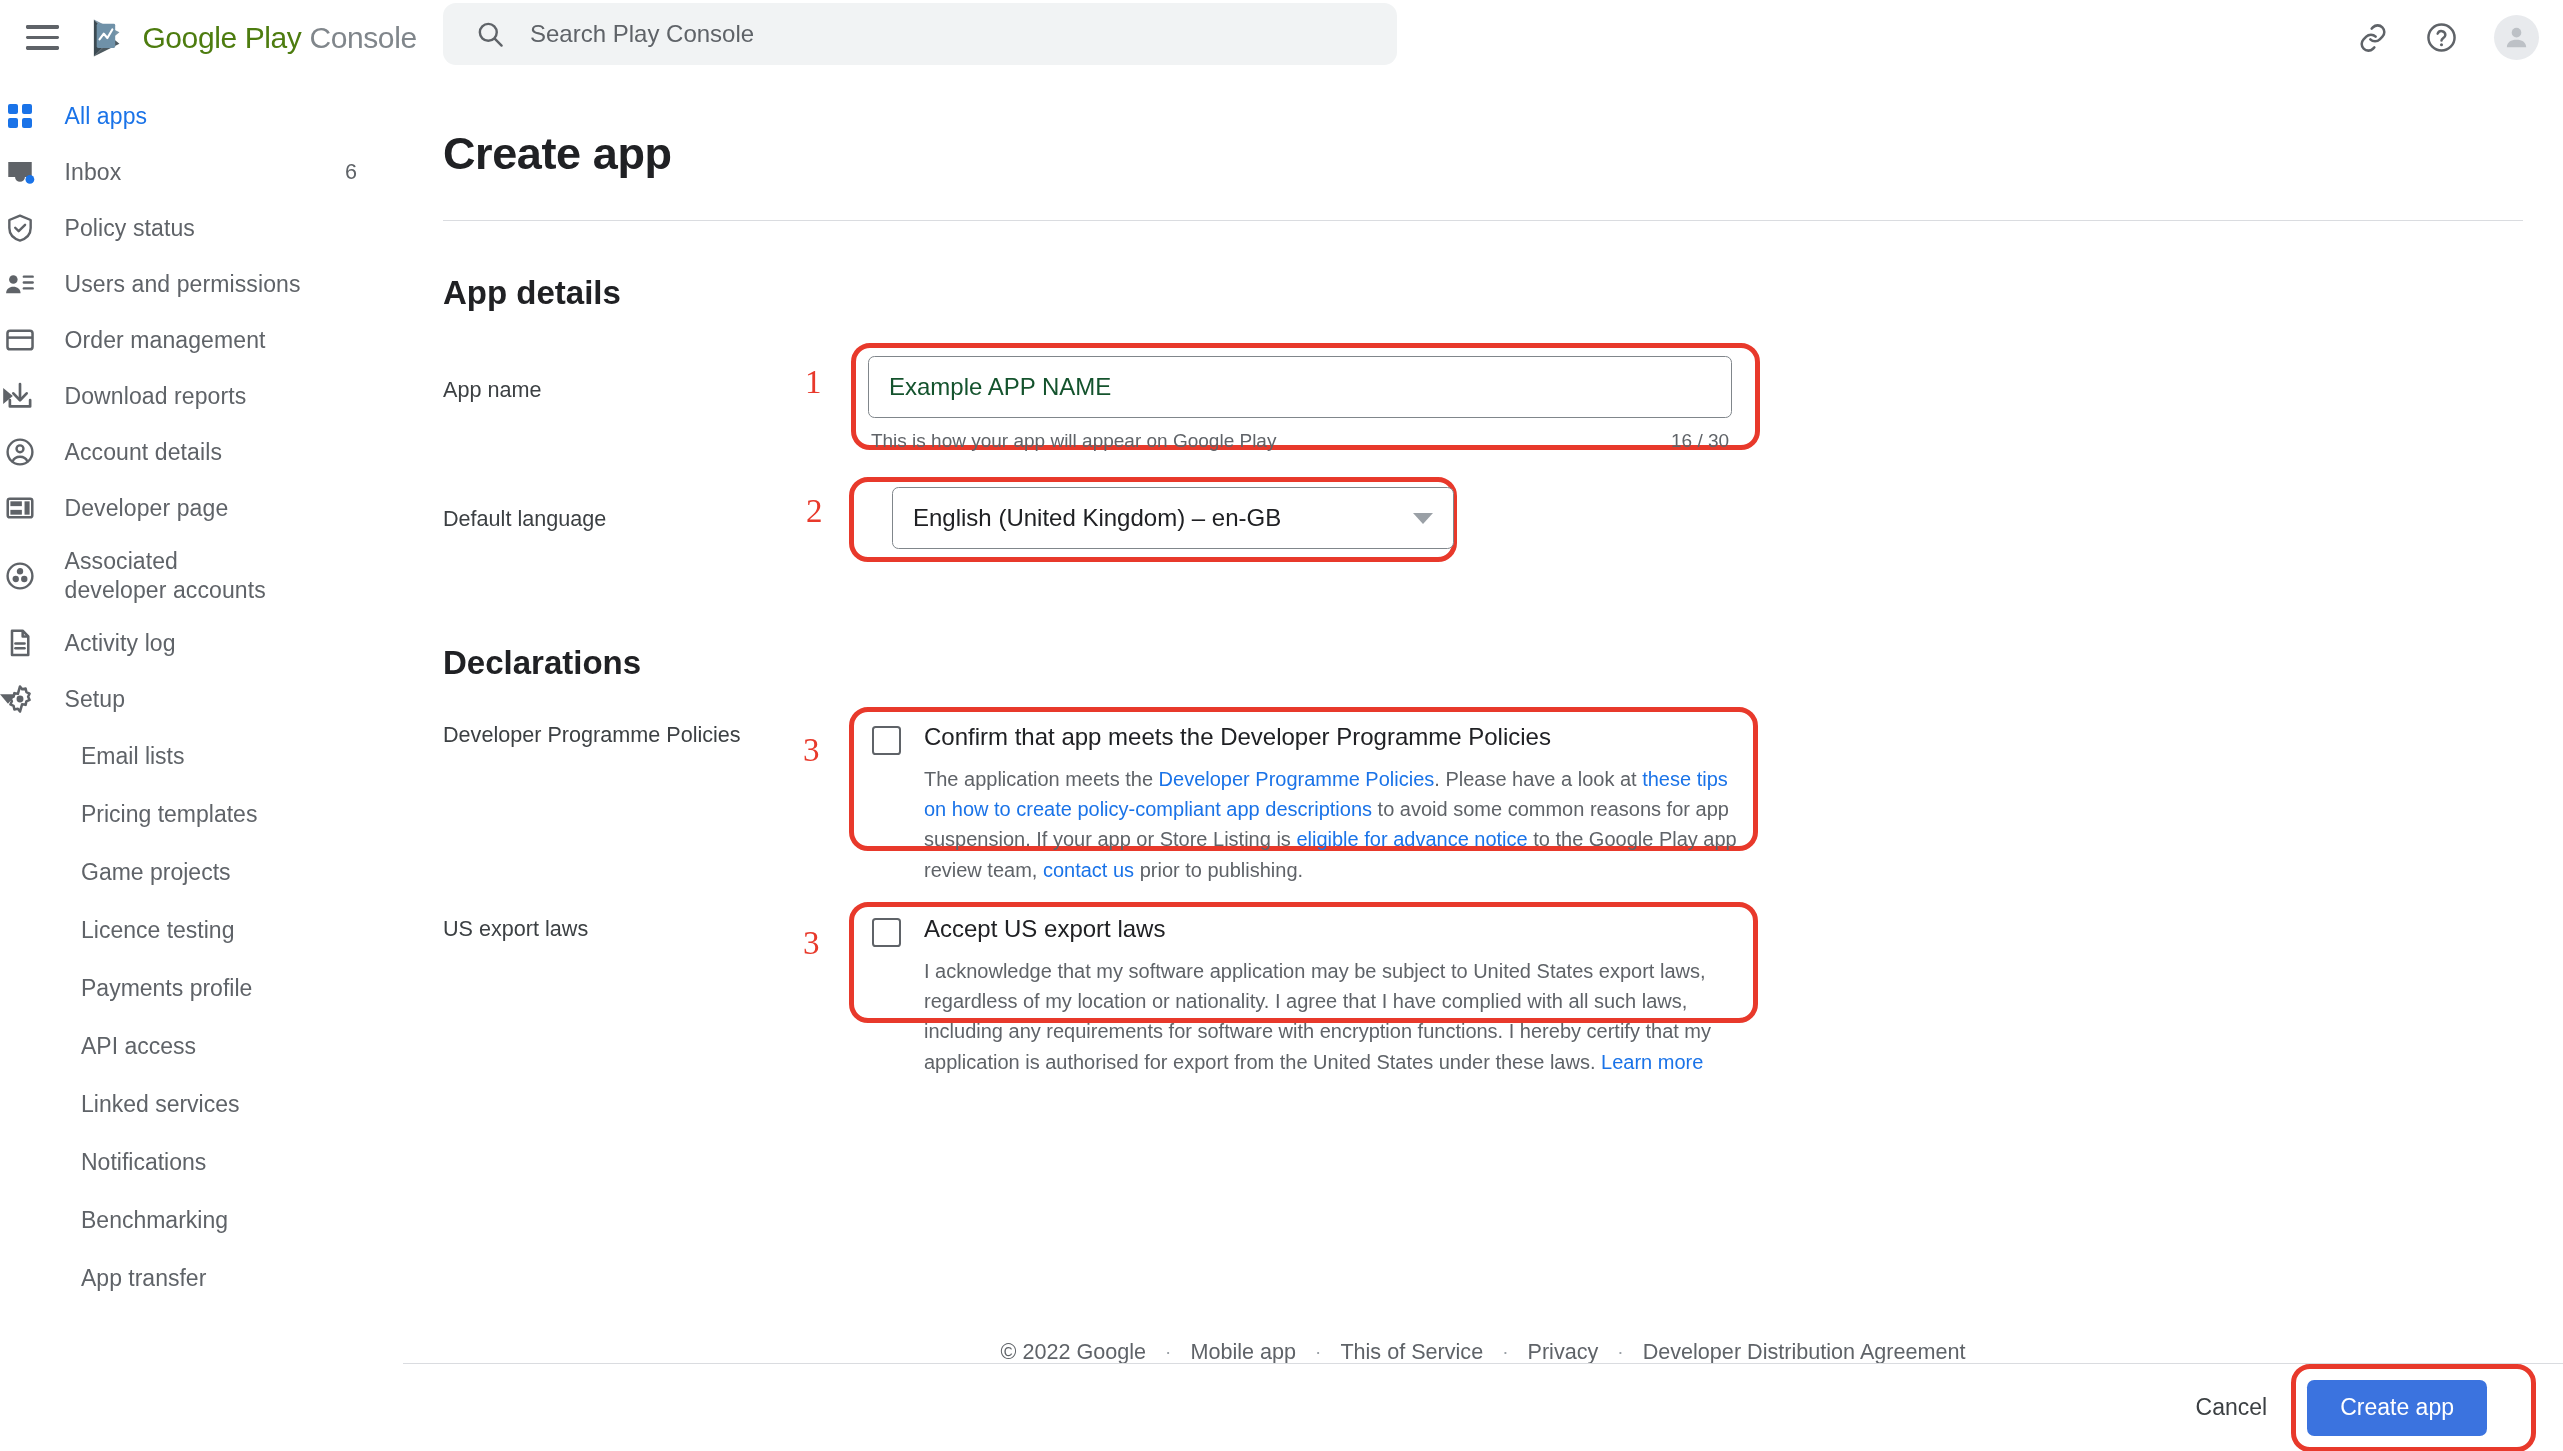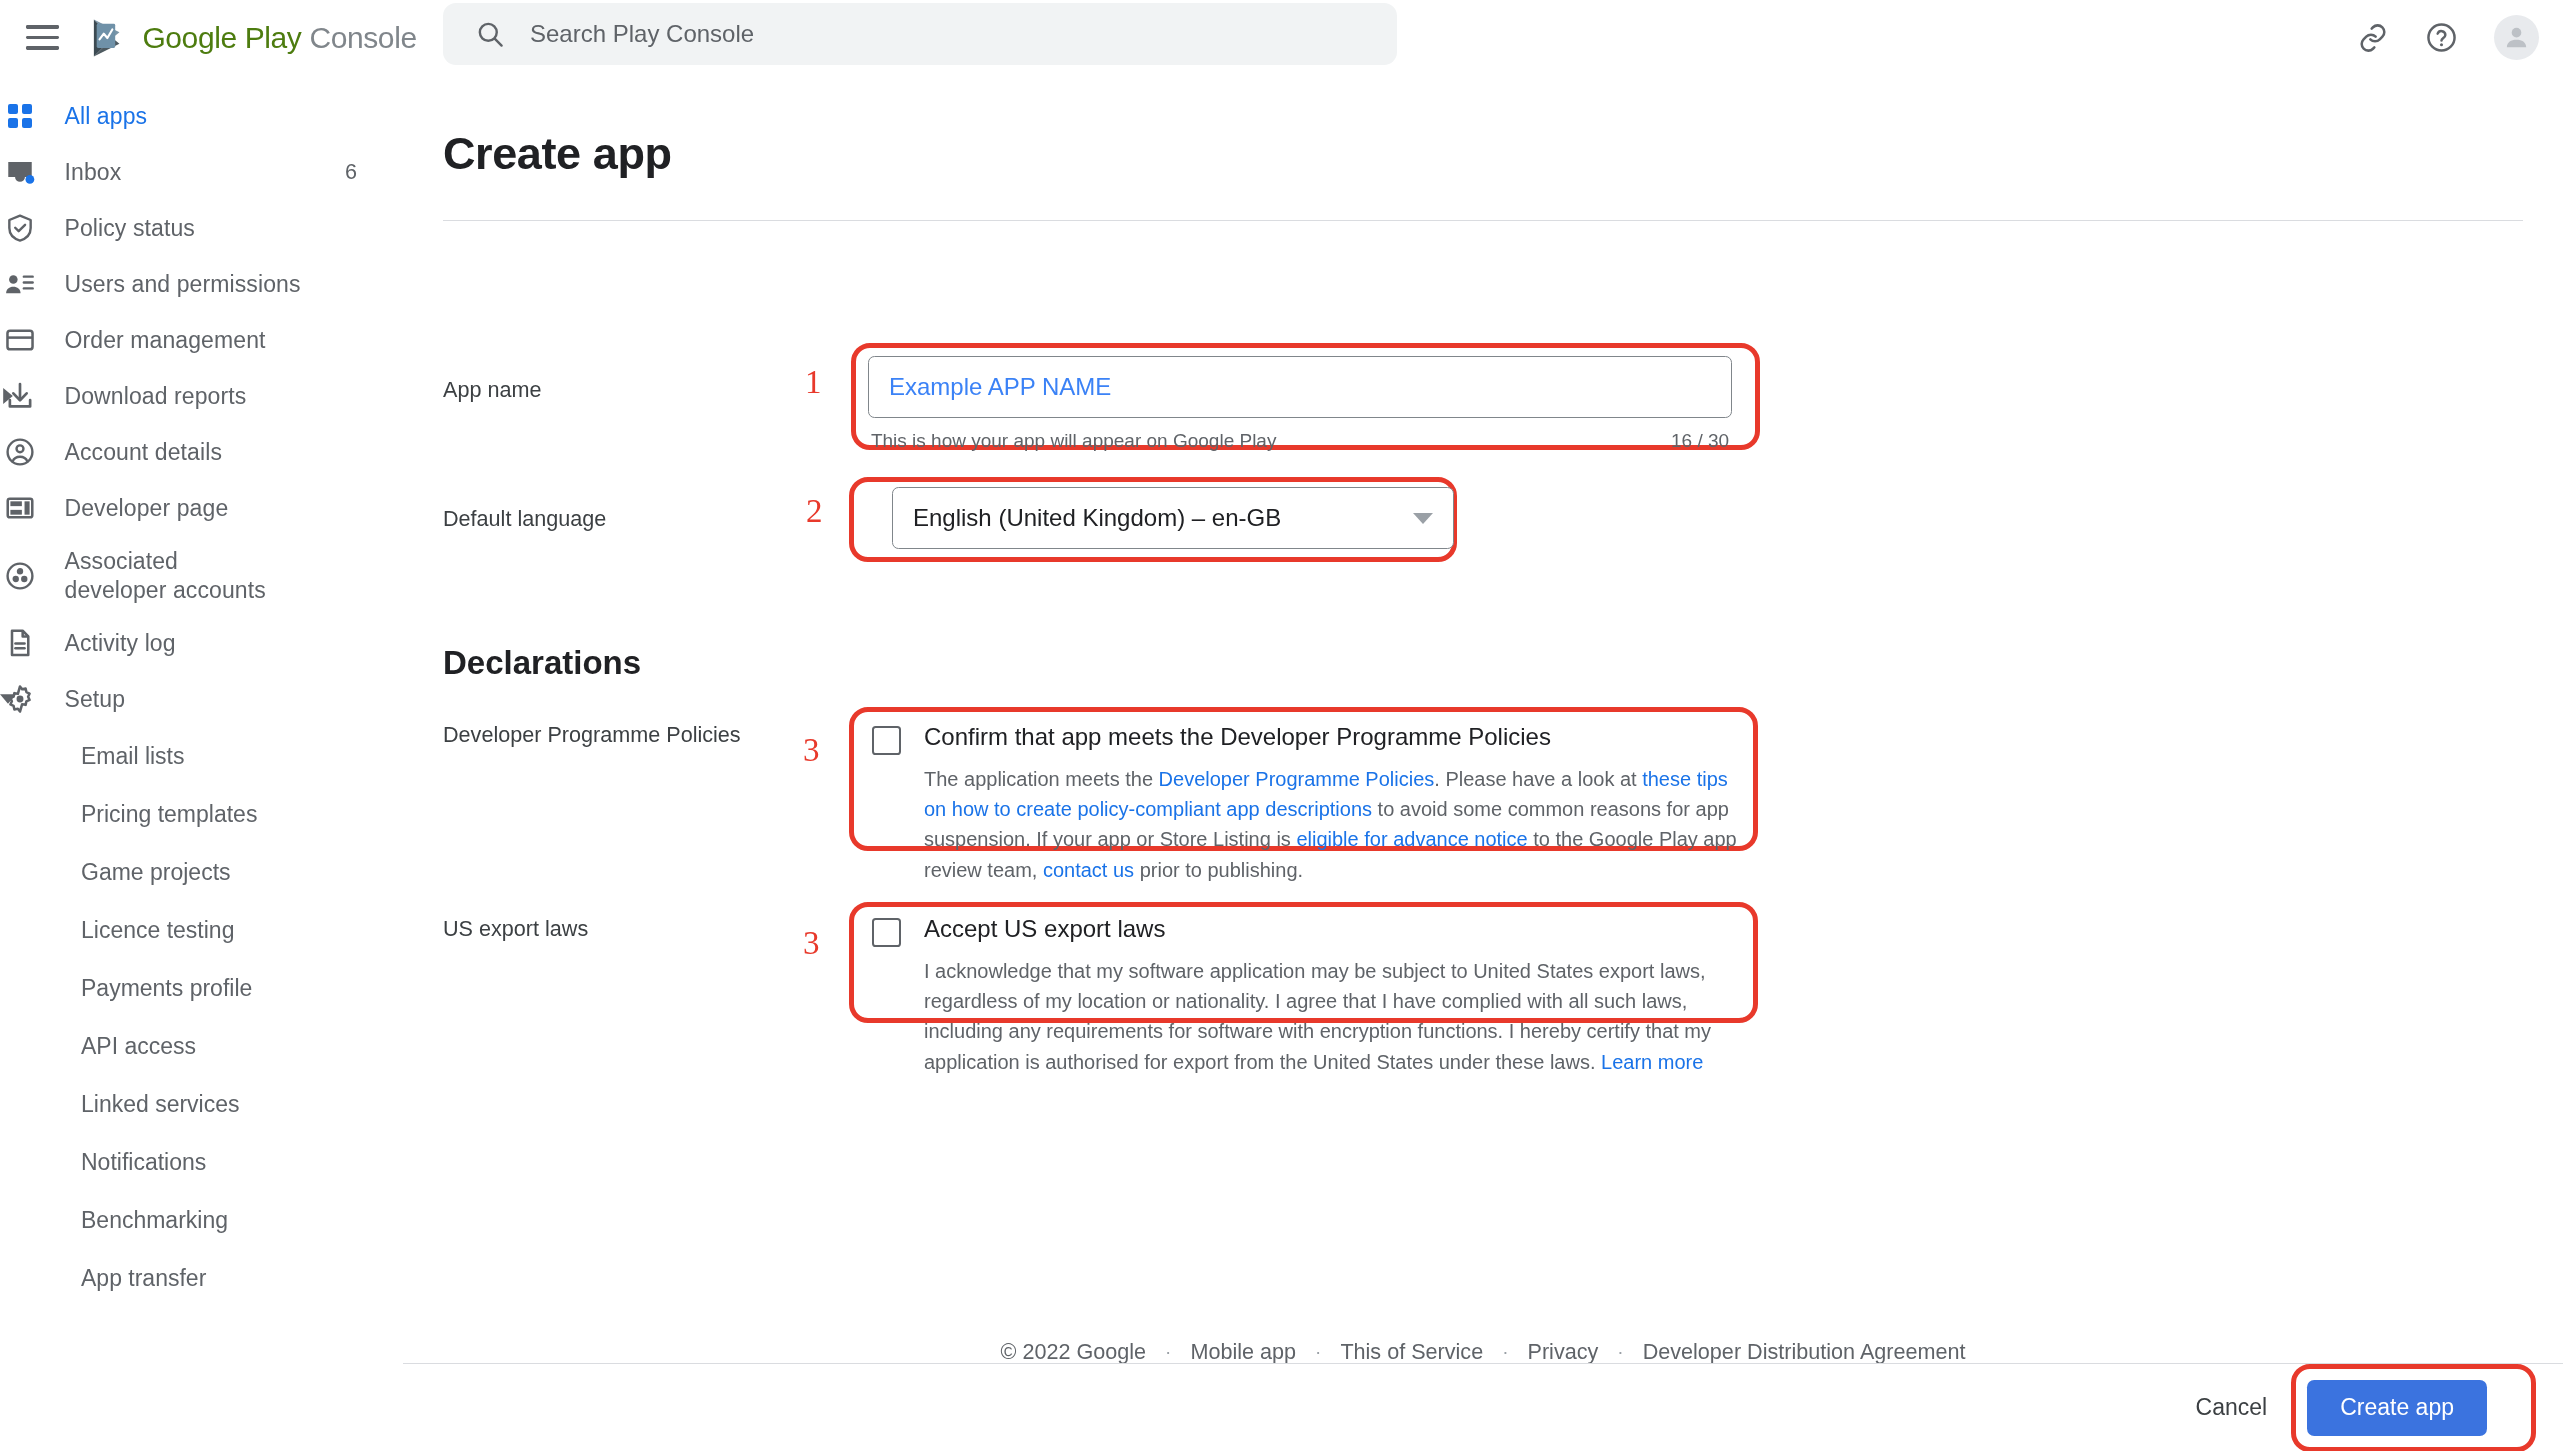--- a/index.html
+++ b/index.html
@@ -125,21 +125,21 @@
   
   .field-wrap { position: absolute; }
   .textfield {
     width: 864px; height: 62px;
     border: 1.4px solid #80868b; border-radius: 6.5px;
     display: flex; align-items: center;
     padding: 0 20px;
     background: #fff;
     cursor: text;
   }
-  .textfield .tf-value { font-size: 24px; color: #3b82f6; }
+  .textfield .tf-value { font-size: 24px; color: #14532d; }
   .field-help {
     display: flex; justify-content: space-between;
     width: 864px; margin-top: 11.5px;
     font-size: 19px; color: #5f6368;
     padding: 0 2.9px;
   }
 
   .selectfield {
     width: 562px; height: 62px;
     border: 1.4px solid #80868b; border-radius: 6.5px;
@@ -410,20 +410,21 @@
   <div class="nav-sub">Notifications</div>
   <div class="nav-sub">Benchmarking</div>
   <div class="nav-sub">App transfer</div>
 </div>
 
 <div class="main">
 
   <div class="page-title">Create app</div>
   <div class="divider"></div>
 
+  <div class="section-title">App details</div>
 
   <div class="row-label" style="position:absolute; top:302px;">App name</div>
 
   <div class="anno" style="left:448px; top:268px; width:909px; height:107px;"></div>
   <div class="anno-num" style="left:402px; top:289px;">1</div>
 
   <div class="field-wrap" style="left:465px; top:281px;">
     <div class="textfield">
       <span class="tf-value">Example APP NAME</span>
     </div>

